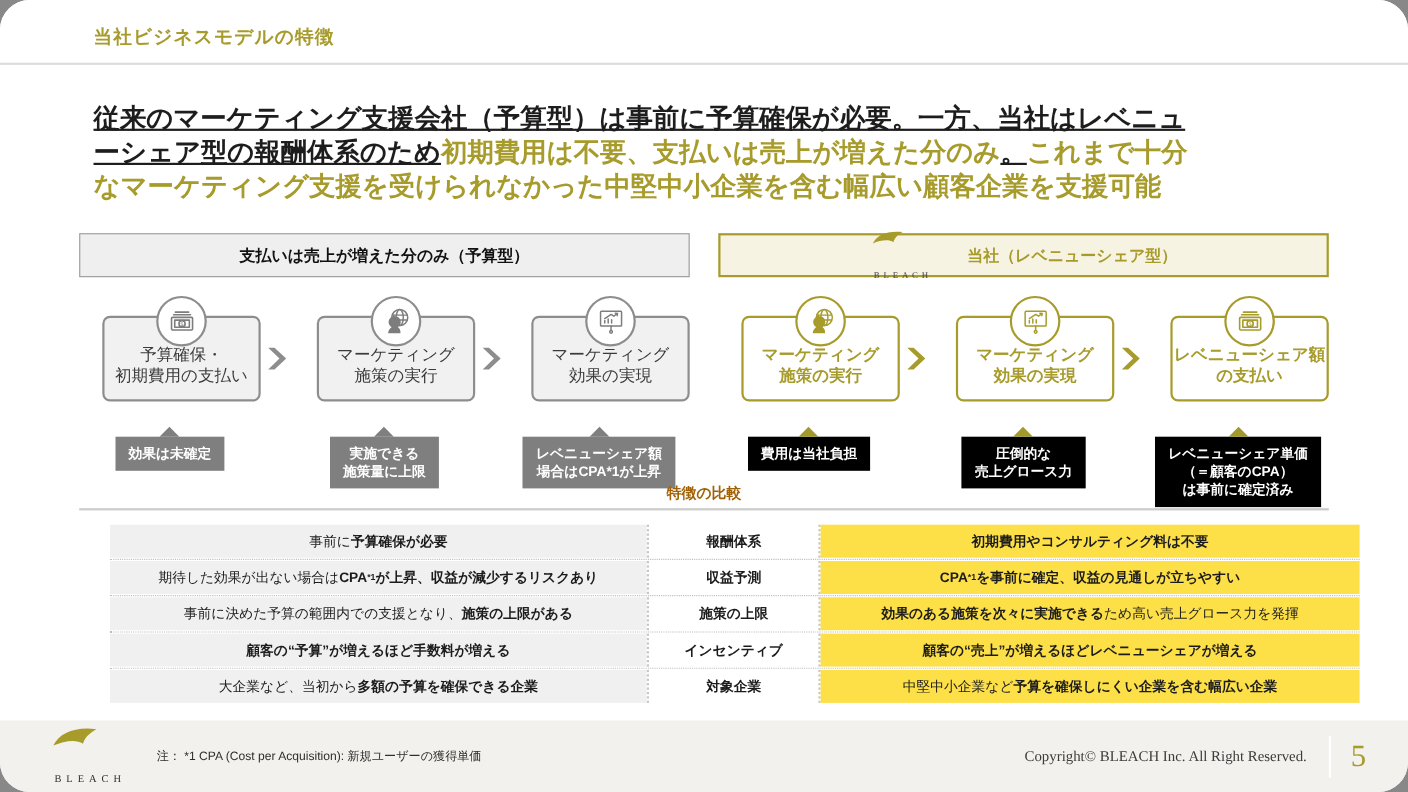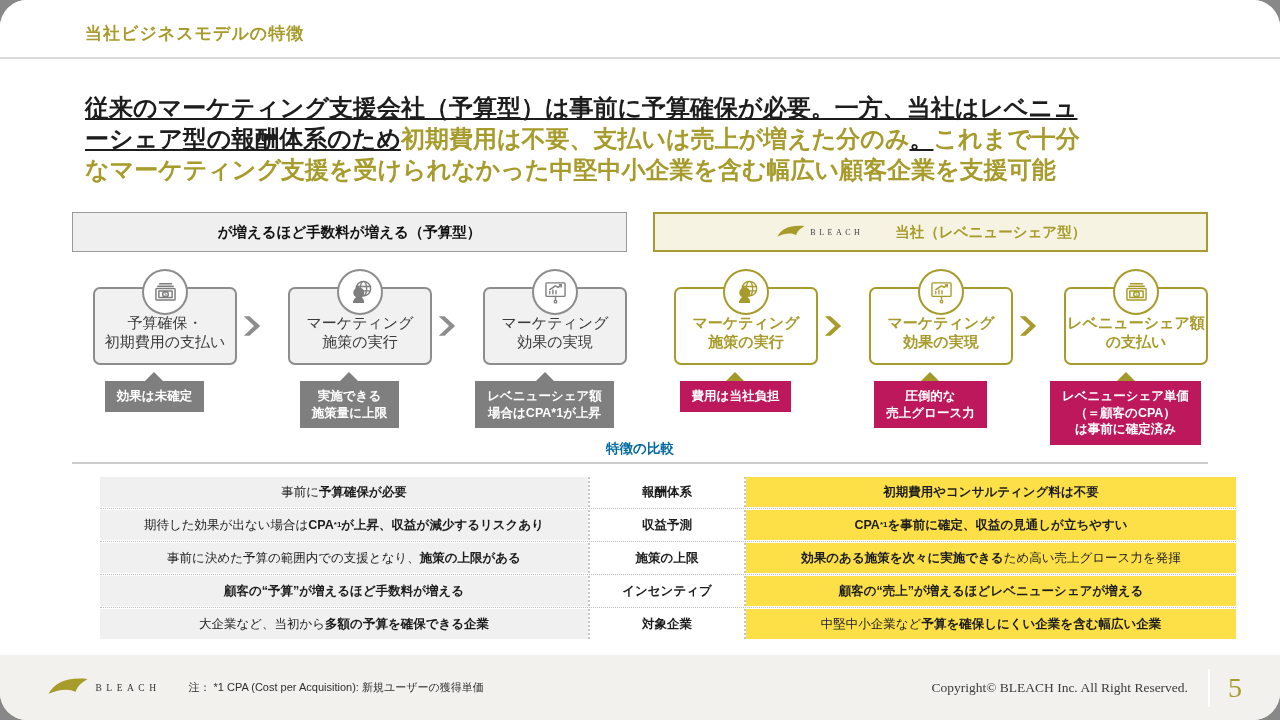--- a/index.html
+++ b/index.html
@@ -22,21 +22,21 @@
 
   
   .models { position:absolute; left:72px; top:212px; width:1136px; display:flex; gap:26px; }
   .model { flex:1; min-width:0; }
   .model-header { height:40px; box-sizing:border-box; display:flex; align-items:center; justify-content:center; gap:32px; }
   .model--gray .model-header { background:#efefef; border:1px solid #9a9a9a; }
   .model--gray .model-header .mh-label { font-size:14.5px; font-weight:bold; color:#111; }
   .model--gold .model-header { background:#f6f3e3; border:2px solid #a79b2b; }
   .model--gold .model-header .mh-label { font-size:14.5px; font-weight:bold; color:#a79b2b; }
 
-  .logo { display:flex; flex-direction:row; align-items:center; line-height:1; }
+  .logo { display:flex; flex-direction:column; line-height:1;gap:20px; }
   .logo .word { font-family:"Liberation Serif",serif; color:#3f3f3f; margin-top:2px; }
   .logo--sm .word { font-size:8px; letter-spacing:3.5px; text-indent:3.5px; }
   .logo--lg .word { font-size:9.5px; letter-spacing:4.5px; text-indent:4.5px; color:#333; }
   .logo svg { color:#a79b2b; }
 
   .steps { display:flex; align-items:stretch; margin-top:35px; height:78px; }
   .step { flex:1; min-width:0; position:relative; border-radius:7px; box-sizing:border-box;
           display:flex; align-items:center; justify-content:center; text-align:center;margin-left:21px; }
   .model--gray .step { border:2px solid #8d8d8d; background:#f1f1f1; }
   .model--gray .step .txt { color:#3a3a3a; font-size:15px; }
@@ -48,35 +48,35 @@
            width:46px; height:46px; border-radius:50%; background:#fff;
            display:flex; align-items:center; justify-content:center; box-sizing:border-box; }
   .model--gray .badge { border:2.5px solid #8d8d8d; color:#7d7d7d; }
   .model--gold .badge { border:2.5px solid #a79b2b; color:#a79b2b; }
 
   .chev { width:30px; display:flex; align-items:center; justify-content:center; }
   .model--gray .chev { color:#8d8d8d; }
   .model--gold .chev { color:#a79b2b; }
   .chev-sp { width:30px; }
 
-  .callouts { display:flex; align-items:flex-start; margin-top:16px; }
+  .callouts { display:flex; align-items:flex-start; margin-top:32px; }
   .co-slot { flex:1; min-width:0; display:flex; justify-content:center; }
   .callout { position:relative; color:#fff; font-weight:bold; font-size:12.5px; line-height:16.5px;
              padding:7px 12px; text-align:center; white-space:pre-line; min-height:26px;
              display:flex; align-items:center; justify-content:center; box-sizing:border-box; }
   .callout::before { content:""; position:absolute; top:-9px; left:50%; margin-left:-9px;
                      border-left:9px solid transparent; border-right:9px solid transparent; }
   .model--gray .callout { background:#7f7f7f; }
   .model--gray .callout::before { border-bottom:9px solid #7f7f7f; }
-  .model--gold .callout { background:#be185d; }
+  .model--gold .callout { background:#000000; }
   .model--gold .callout::before { border-bottom:9px solid #a2982b; }
 
   
   .cmp-caption { position:absolute; top:440px; left:0; right:0; text-align:center;
-                 font-size:13.5px; font-weight:bold; color:#0369a1; }
+                 font-size:13.5px; font-weight:bold; color:#a16207; }
   .cmp-divider { position:absolute; top:462px; left:72px; width:1136px; height:2px; background:#cbcbcb; }
 
   .cmp-table { position:absolute; top:477px; left:72px; width:1136px;padding-left:28px; }
   .t-row { display:grid; grid-template-columns:488px 158px 490px; height:30px;
            border-bottom:1px dotted #bdbdbd; padding-bottom:1px; margin-bottom:1px; }
   .t-row:last-child { border-bottom:none; }
   .tc { display:flex; align-items:center; justify-content:center; font-size:12.5px; color:#1c1c1c; box-sizing:border-box; }
   .tc.l { background:#f0f0f0; }
   .tc.m { background:#ffffff; font-weight:bold; border-left:2px dotted #c6c6c6; border-right:2px dotted #c6c6c6; }
   .tc.r { background:#fde047; }
@@ -138,21 +138,21 @@
   <div class="header">
     <div class="title">当社ビジネスモデルの特徴</div>
   </div>
 
   <div class="lead"><span class="dk">従来のマーケティング支援会社（予算型）は事前に予算確保が必要。一方、当社はレベニューシェア型の報酬体系のため</span><span class="gd">初期費用は不要、支払いは売上が増えた分のみ</span><span class="dk">。</span><span class="gd">これまで十分なマーケティング支援を受けられなかった中堅中小企業を含む幅広い顧客企業を支援可能</span></div>
 
   <div class="models">
 
     <div class="model model--gray">
       <div class="model-header">
-        <span class="mh-label">が増えるほど手数料が増える（予算型）</span>
+        <span class="mh-label">支払いは売上が増えた分のみ（予算型）</span>
       </div>
       <div class="steps">
         <div class="step">
           <div class="badge">
               <svg width="27" height="27" viewBox="0 0 26 26">
                 <use href="#i-money"></use>
               </svg>
             </div>
           <div class="txt">予算確保・
 初期費用の支払い</div>

